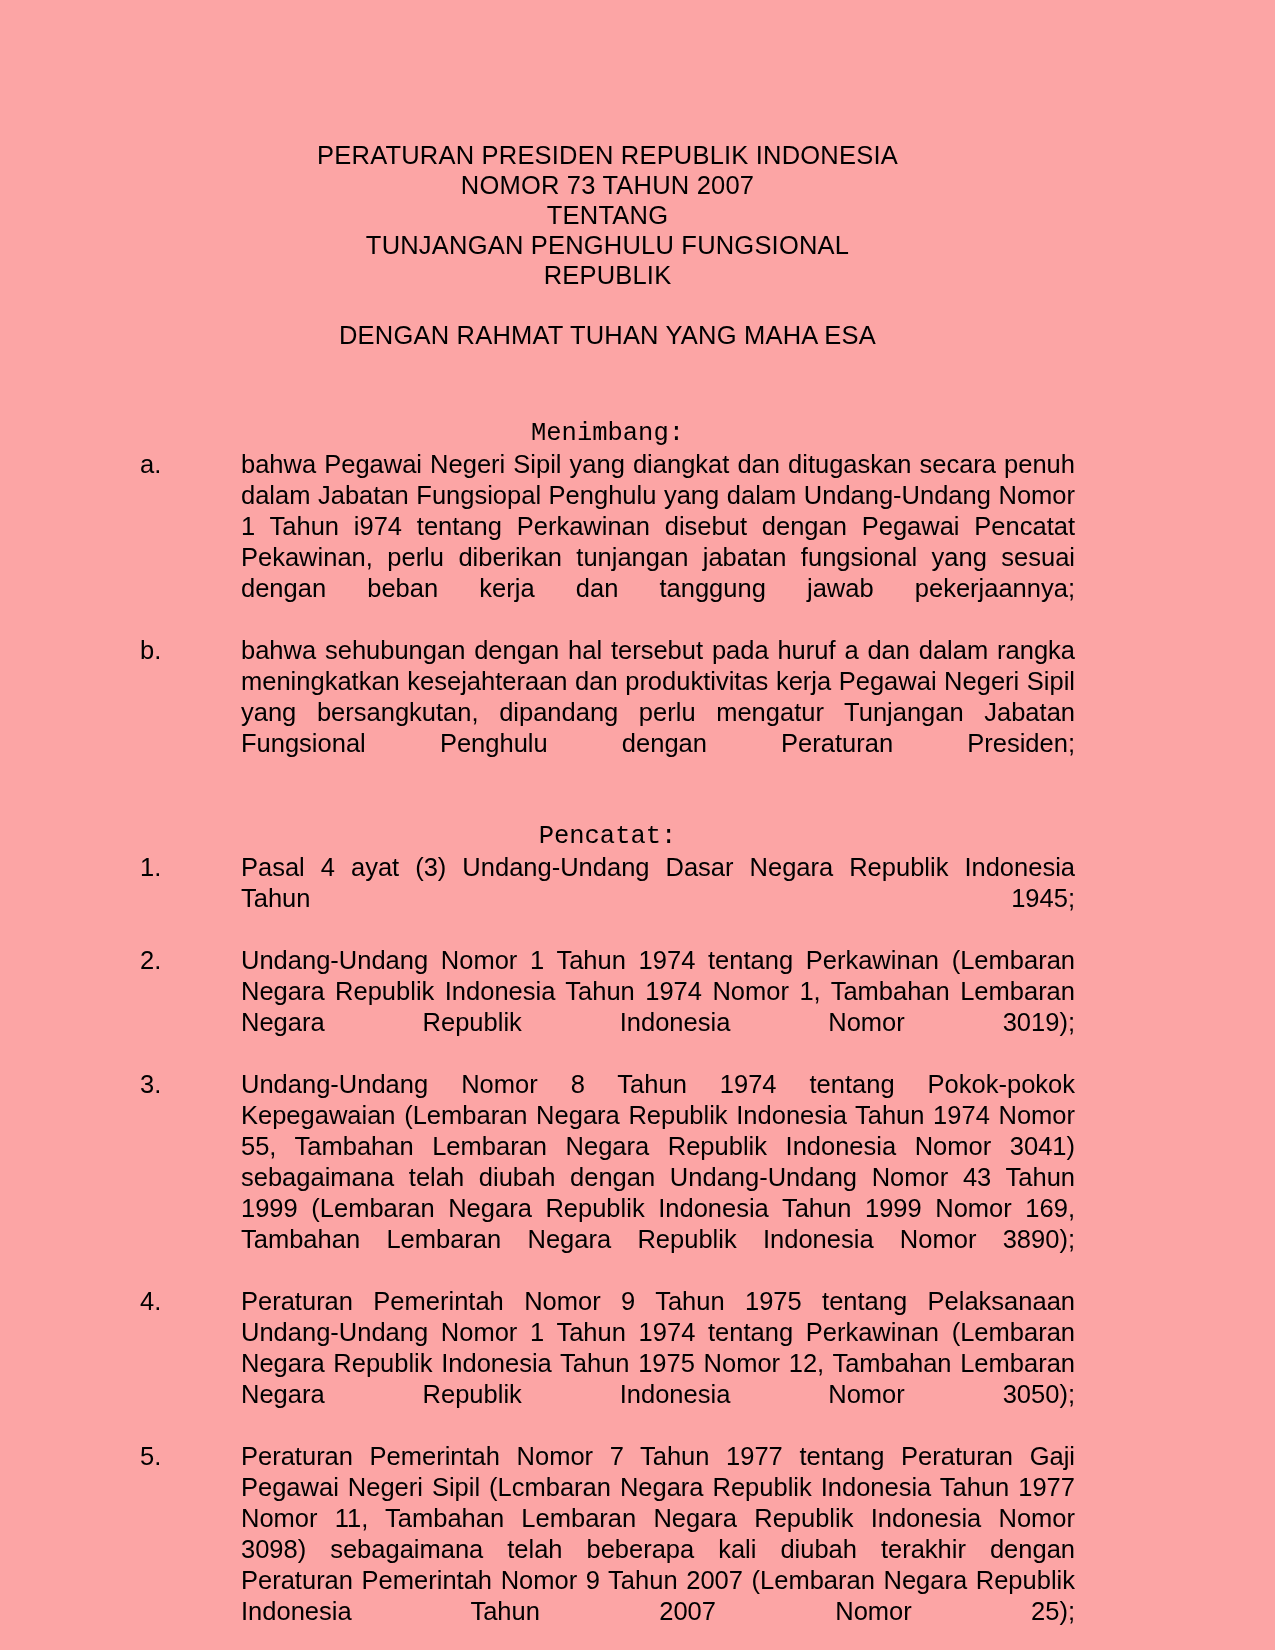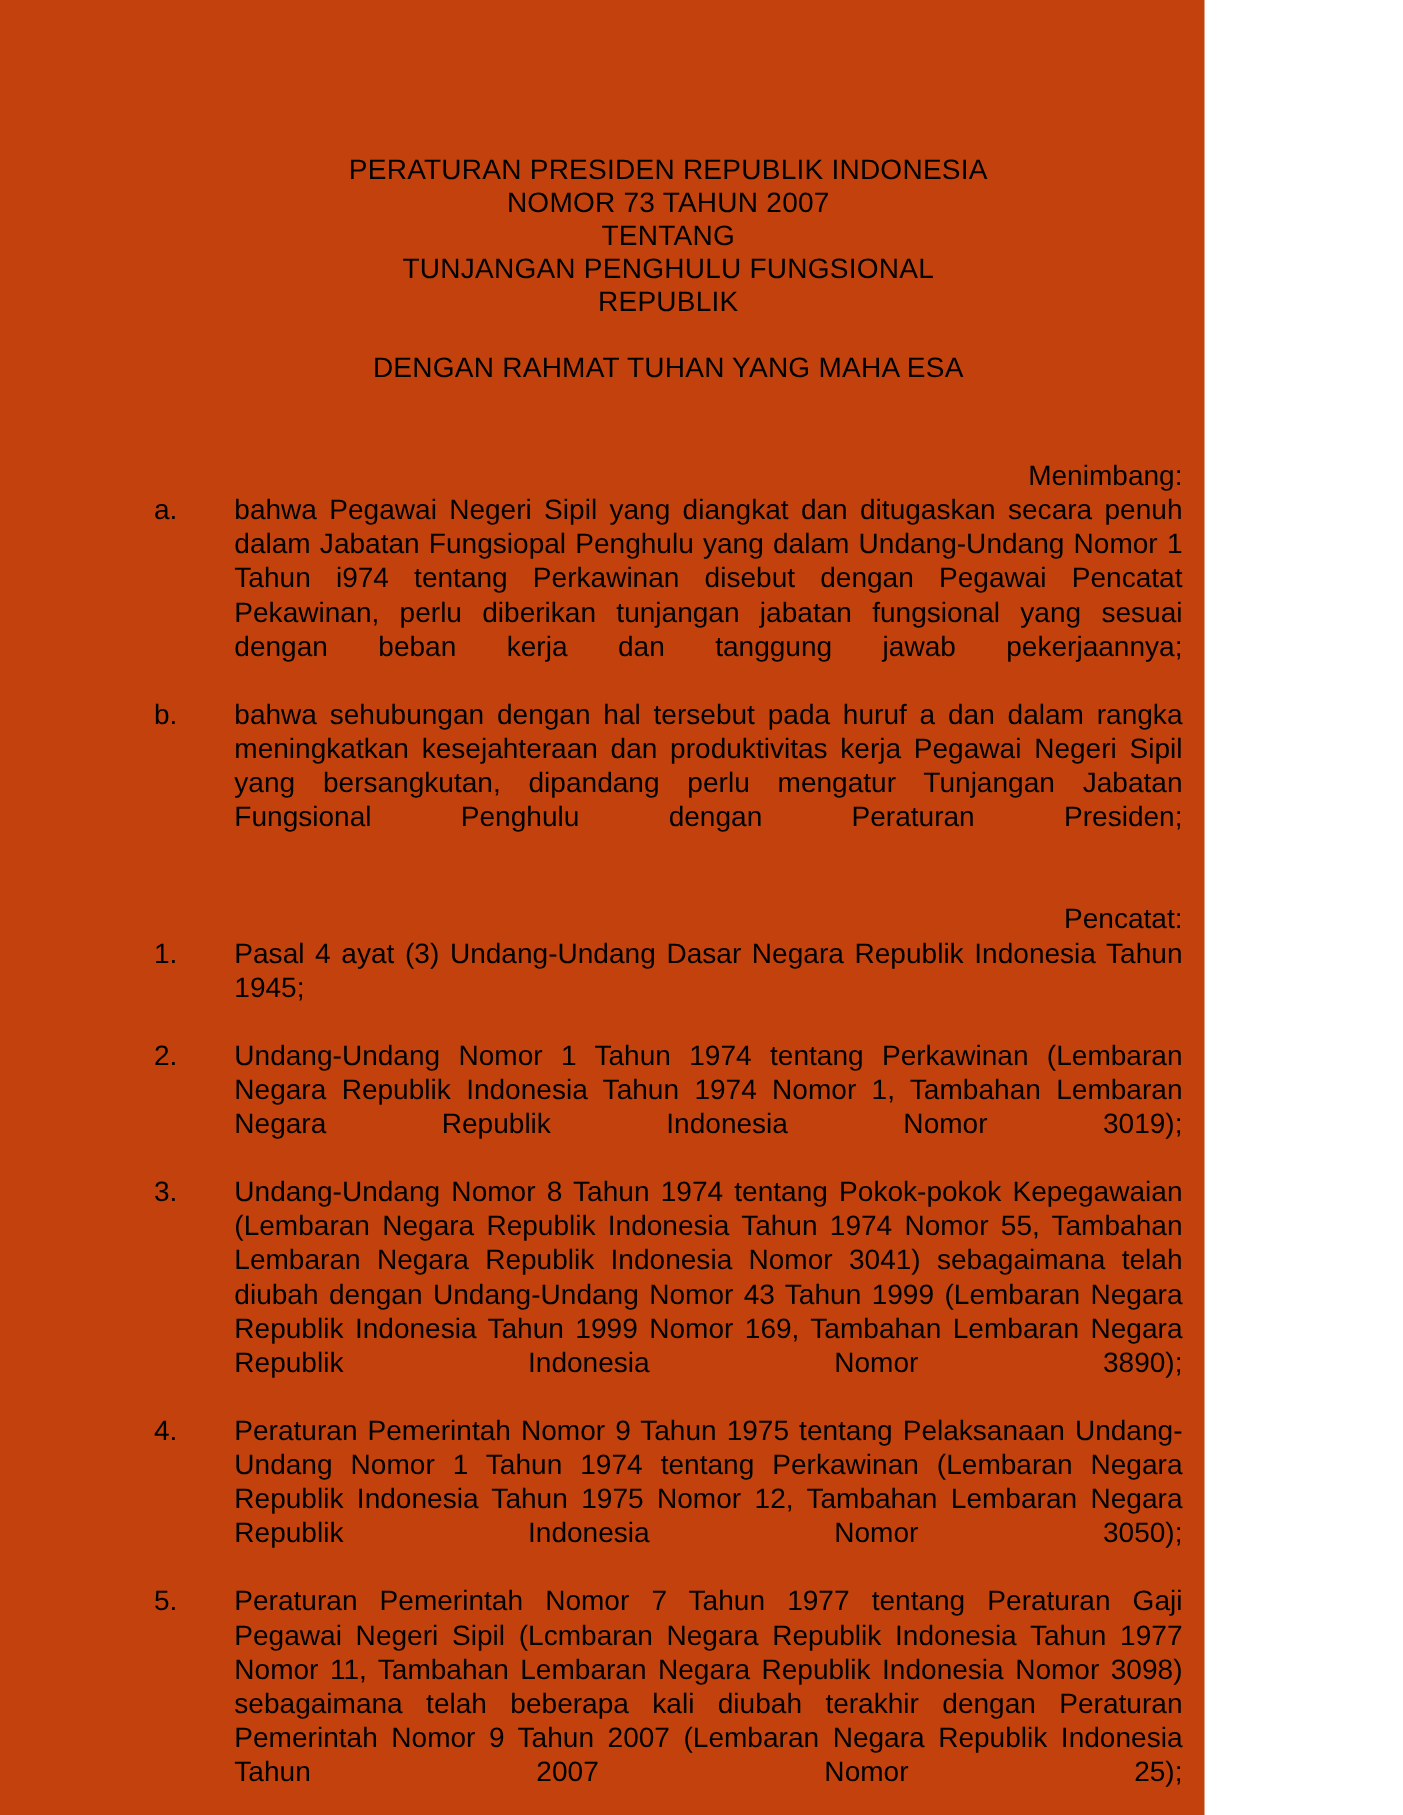--- a/index.html
+++ b/index.html
@@ -7,23 +7,23 @@
     margin: 0;
     padding: 0;
     background: #ffffff;
   }
   body {
     font-family: "Liberation Sans", sans-serif;
     color: #000000;
   }
   .page {
     position: relative;
-    width: 1095px;
+    width: 1275px;
     height: 1650px;
-    background: #c2410c;
+    background: #fca5a5;
     box-sizing: border-box;
     overflow: hidden;
   }
   .content {
     position: absolute;
     left: 140px;
     top: 140px;
     width: 935px;
   }
 
@@ -46,39 +46,41 @@
     font-size: 25.5px;
     line-height: 30px;
     letter-spacing: 0.2px;
     white-space: nowrap;
   }
 
   
   .section-label {
     font-size: 25.5px;
     line-height: 31px;
-    text-align: right;
+    text-align: center;
+    font-family: Liberation Mono, monospace;
   }
   .item {
     display: flex;
     align-items: flex-start;
     font-size: 25.5px;
     line-height: 31px;
   }
   .item-marker {
     flex: 0 0 73px;
     width: 73px;
     text-align: left;
     white-space: nowrap;
   }
   .item-body {
     flex: 1 1 auto;
     text-align: justify;
     text-justify: inter-word;
     hyphens: none;
+    margin-left: 28px;
   }
   
   .item-body > p {
     margin: 0;
     text-align: justify;
   }
   .item-body > p:after {
     content: "";
     display: inline-block;
     width: 100%;

